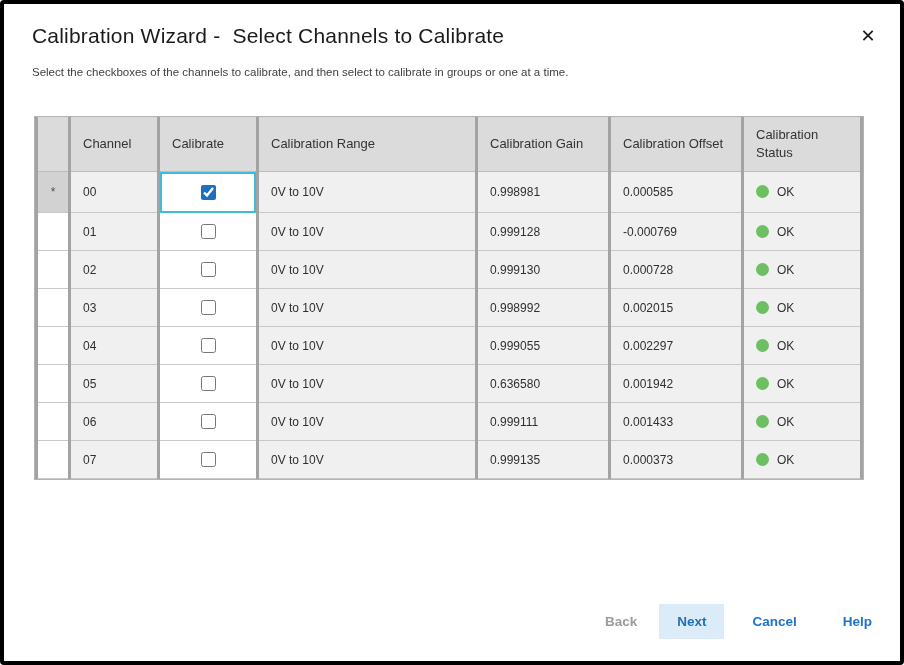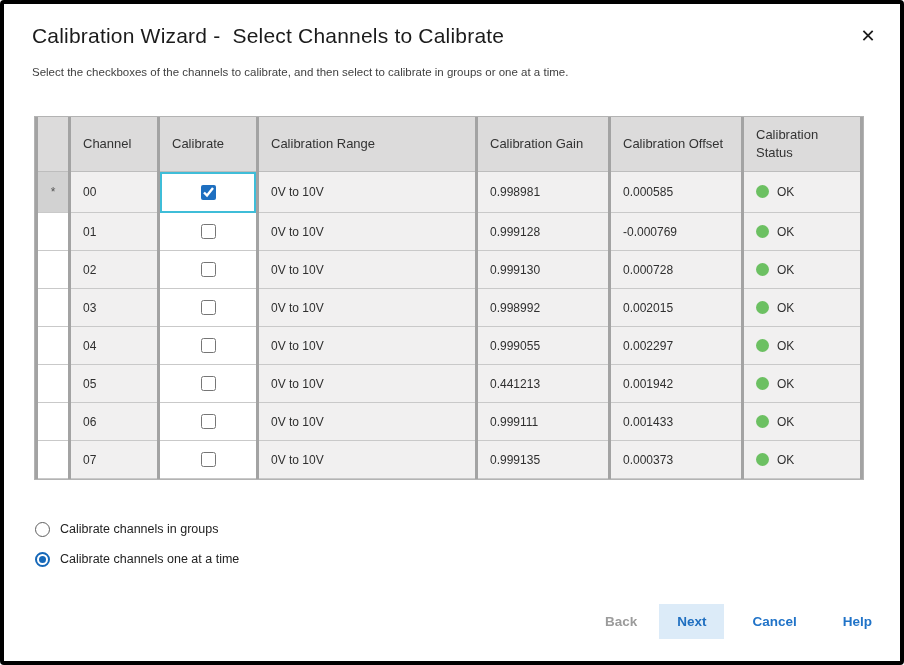--- a/index.html
+++ b/index.html
@@ -139,21 +139,21 @@
           <td>0V to 10V</td>
           <td>0.999055</td>
           <td>0.002297</td>
           <td><span class="dot"></span><span>OK</span></td>
         </tr>
         <tr>
           <td class="rowhdr"></td>
           <td>05</td>
           <td class="chk"><input type="checkbox" style=""></td>
           <td>0V to 10V</td>
-          <td>0.441213</td>
+          <td>0.636580</td>
           <td>0.001942</td>
           <td><span class="dot"></span><span>OK</span></td>
         </tr>
         <tr>
           <td class="rowhdr"></td>
           <td>06</td>
           <td class="chk"><input type="checkbox" style=""></td>
           <td>0V to 10V</td>
           <td>0.999111</td>
           <td>0.001433</td>
@@ -165,30 +165,20 @@
           <td class="chk"><input type="checkbox" style=""></td>
           <td>0V to 10V</td>
           <td>0.999135</td>
           <td>0.000373</td>
           <td><span class="dot"></span><span>OK</span></td>
         </tr>
       </tbody>
     </table>
   </div>
 
-  <div class="options">
-    <div class="opt">
-      <span class="radio"></span>
-      <span>Calibrate channels in groups</span>
-    </div>
-    <div class="opt">
-      <span class="radio checked"></span>
-      <span>Calibrate channels one at a time</span>
-    </div>
-  </div>
 
   <div class="footer">
     <button class="btn btn-back">Back</button>
     <button class="btn btn-next">Next</button>
     <button class="btn btn-cancel">Cancel</button>
     <button class="btn btn-help">Help</button>
   </div>
 </div>
 
 </body></html>

